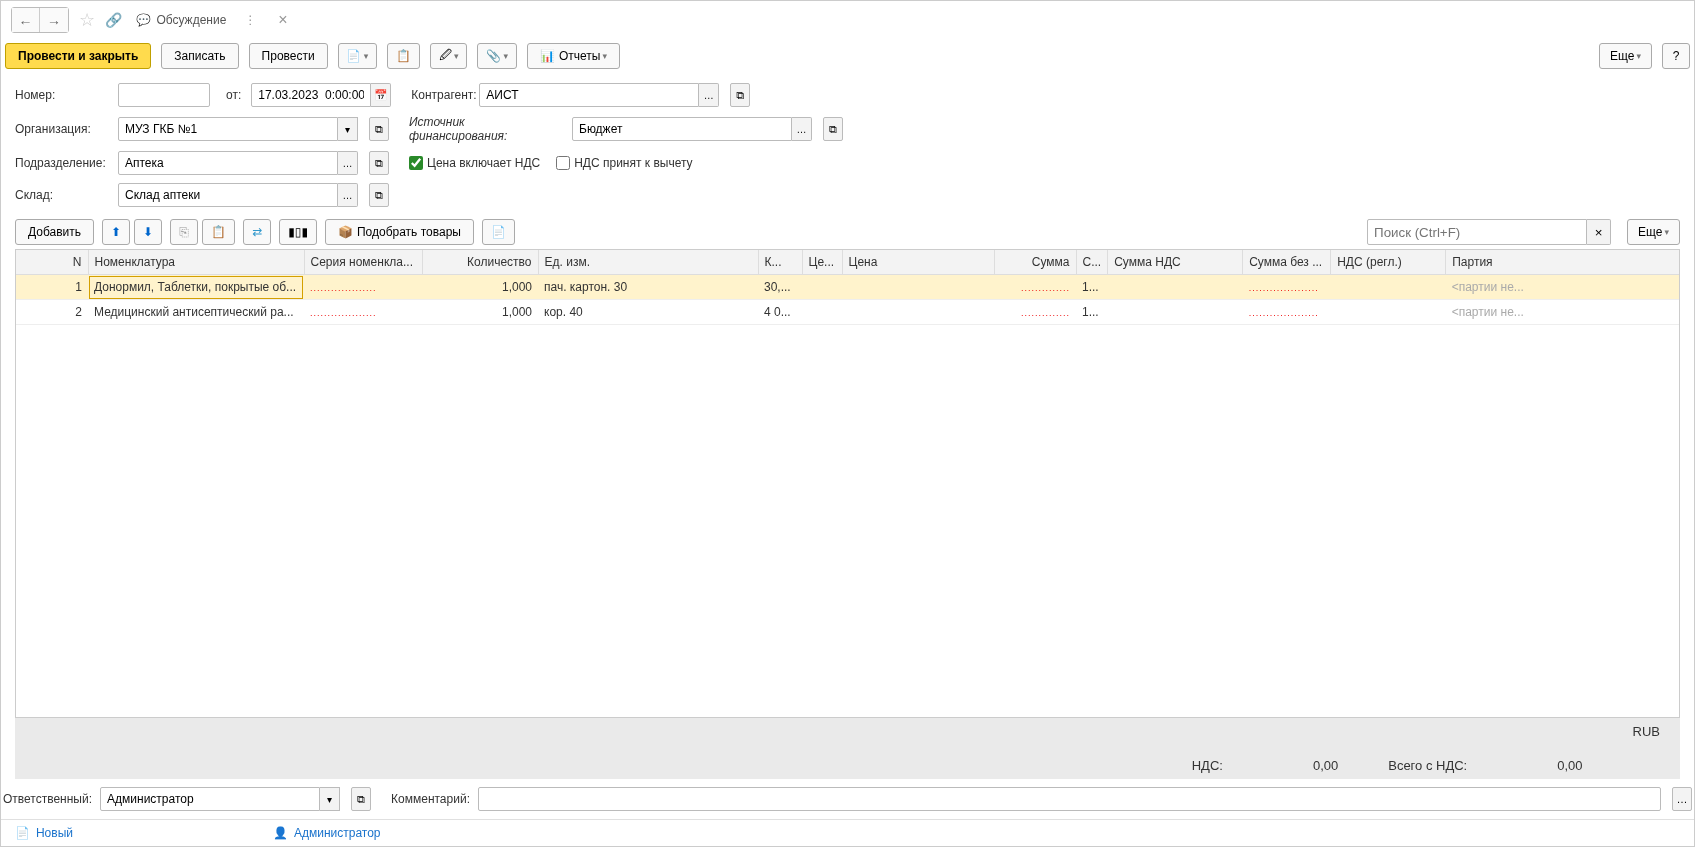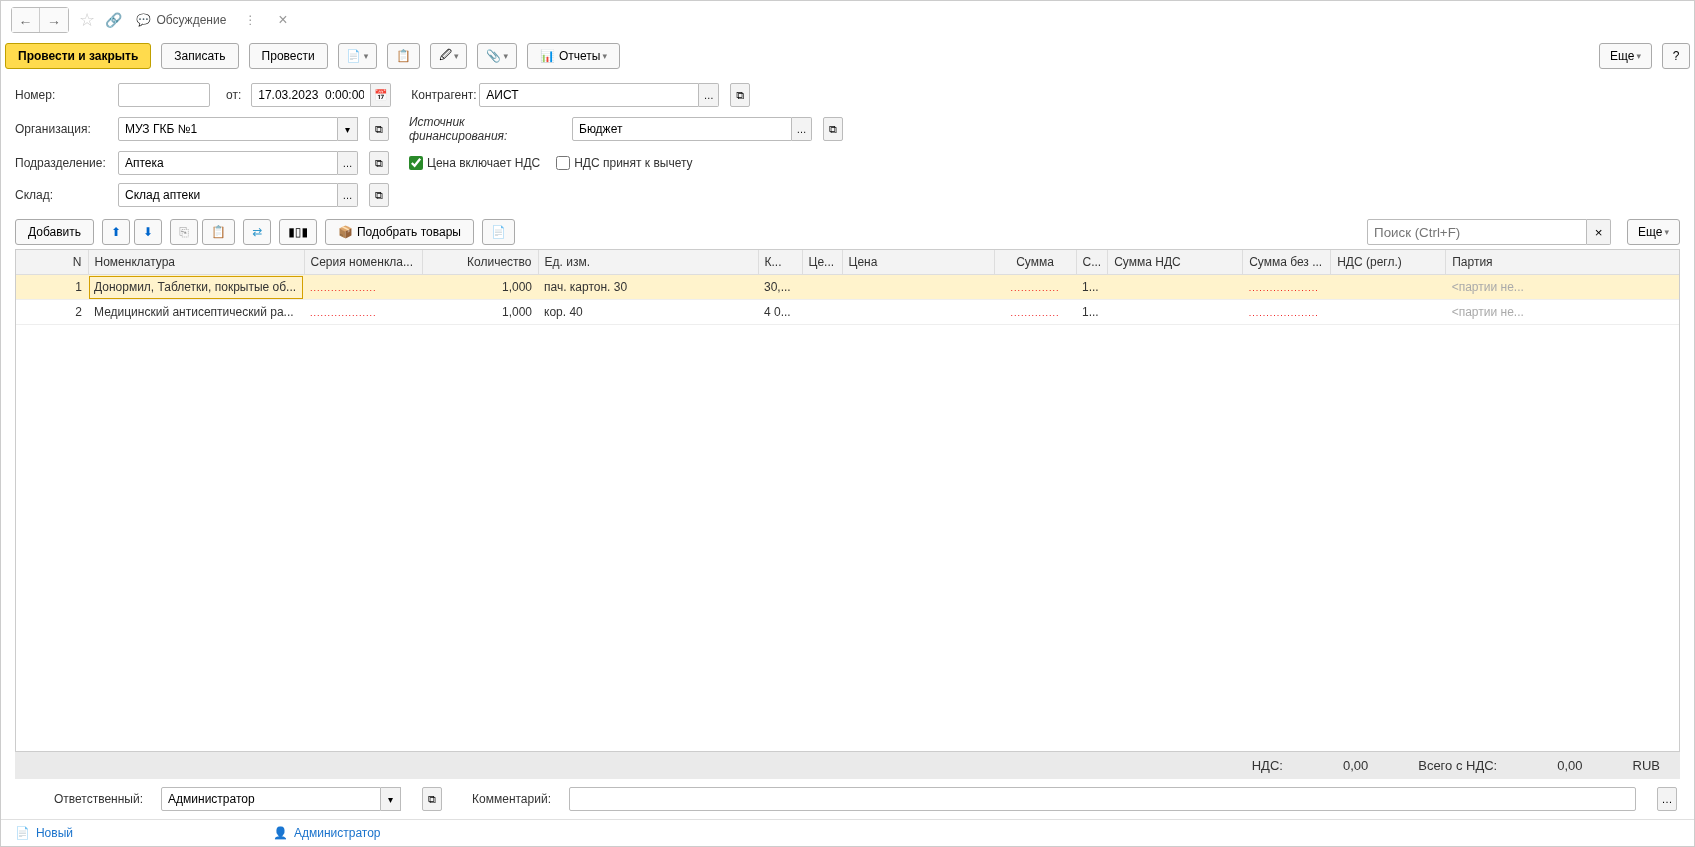--- a/index.html
+++ b/index.html
@@ -67,37 +67,37 @@
 th:last-child { border-right: none; }
 td { border-bottom: 1px solid #eee; padding: 5px 6px; white-space: nowrap; overflow: hidden; text-overflow: ellipsis; }
 .col-n { width: 72px; text-align: right; }
 .col-nom { width: 216px; }
 .col-ser { width: 118px; }
 .col-qty { width: 116px; text-align: right; }
 .col-unit { width: 220px; }
 .col-k { width: 44px; }
 .col-cen { width: 40px; }
 .col-cena { width: 152px; }
-.col-sum { width: 82px; text-align: center; }
+.col-sum { width: 82px; text-align: right; }
 .col-s { width: 30px; }
 .col-sumnds { width: 135px; }
 .col-sumbez { width: 88px; }
 .col-ndsr { width: 115px; }
 .col-part { width: auto; }
 tr.selected td { background: #fff3cc; }
 tr.selected td.col-nom { outline: 1px solid #d4a000; outline-offset: -2px; }
 .red-dash { color: #e00; letter-spacing: 1px; font-size: 9px; }
 .gray-txt { color: #aaa; }
 
 
 .totals { background: #eaeaea; padding: 6px 20px; display: flex; justify-content: flex-end; gap: 50px; margin: 0 14px; font-size: 13px; }
-.totals-item { display: flex; gap: 60px; }
-
-
-.footer-form { display: flex; align-items: center; gap: 18px; padding: 8px 17px; margin-left: 36px; }
+.totals-item { display: flex; gap: 90px; margin-top: 34px; }
+
+
+.footer-form { display: flex; align-items: center; gap: 8px; padding: 8px 2px; }
 .footer-form .input.full { flex: 1; }
 
 
 .status-bar { display: flex; align-items: center; gap: 20px; padding: 6px 14px; border-top: 1px solid #e0e0e0; }
 .status-item { display: flex; align-items: center; gap: 6px; color: #1a73cc; cursor: pointer; }
 .status-icon { font-size: 12px; }
 .status-bar .status-item:nth-child(2) { margin-left: 180px; }
 </style>
 </head>
 <body>

